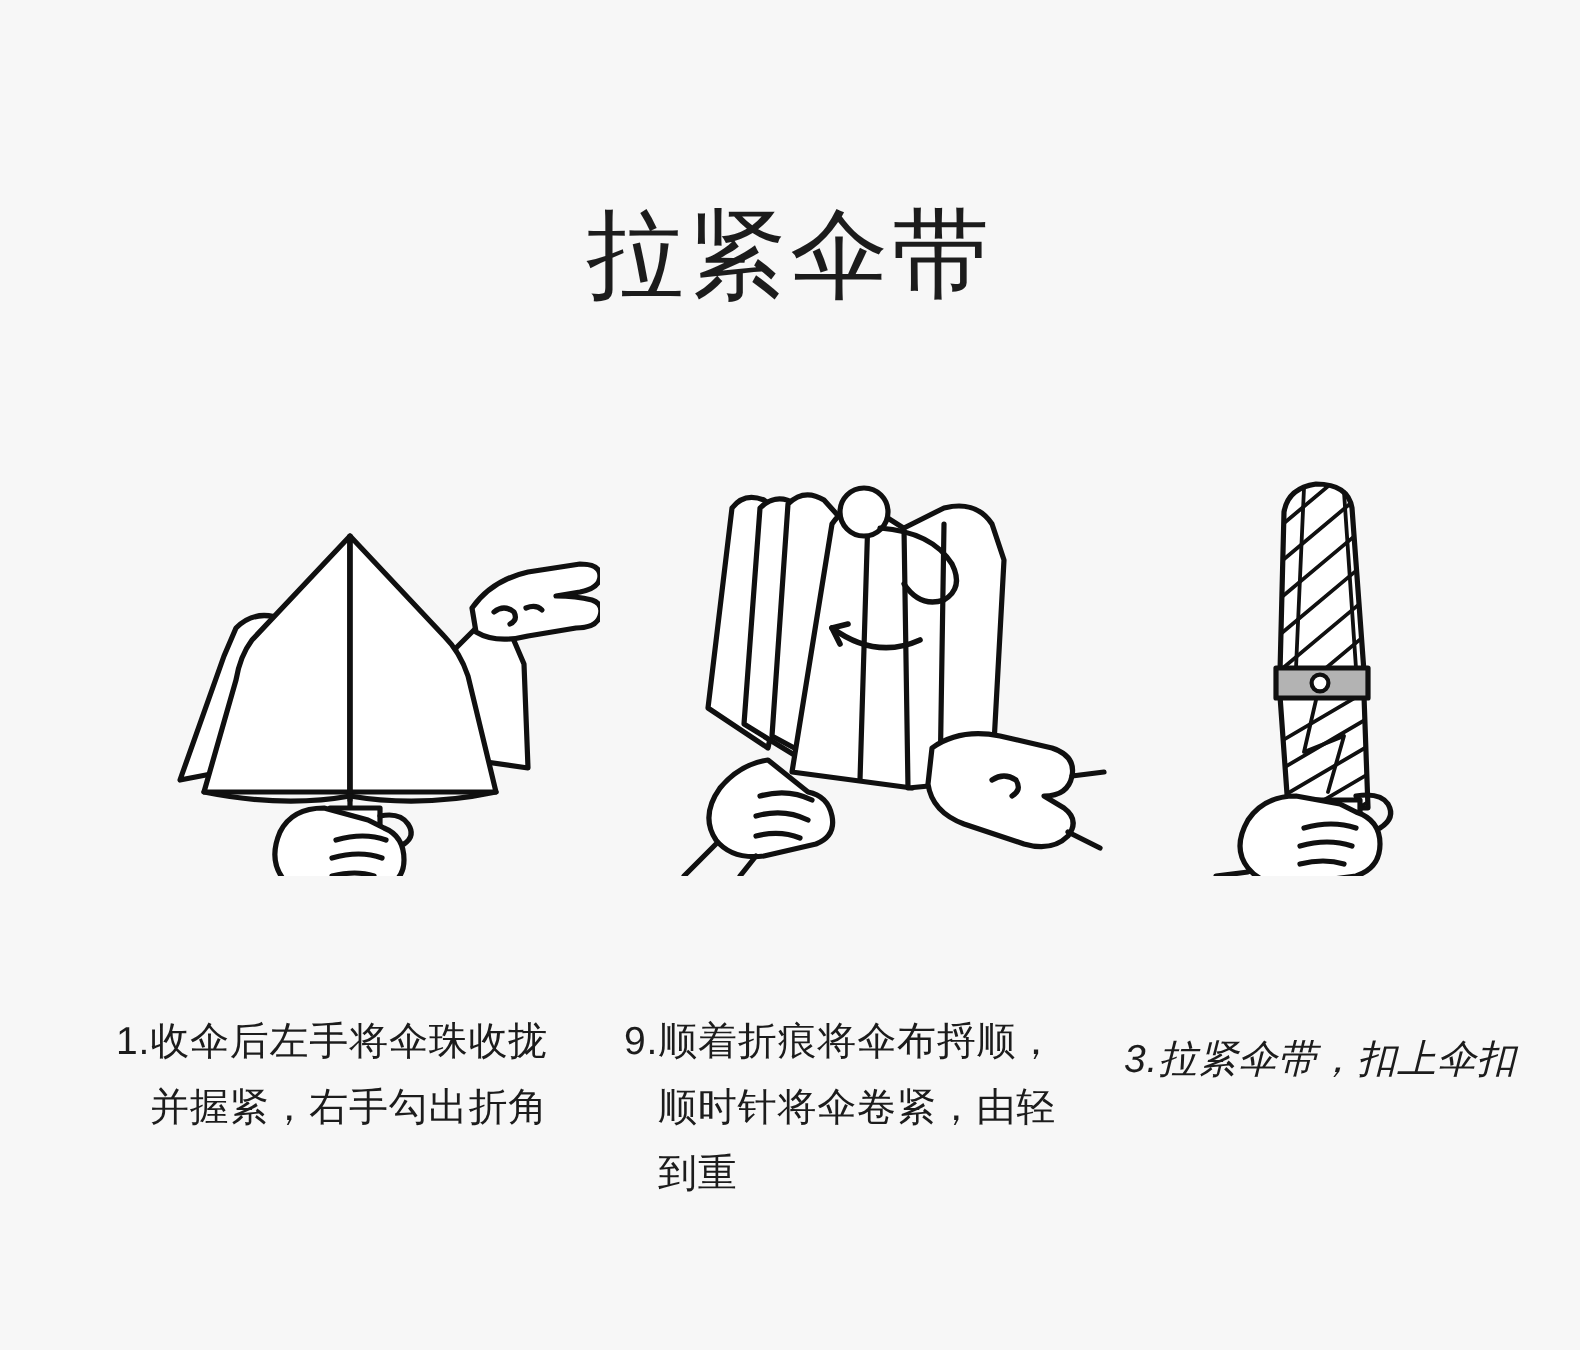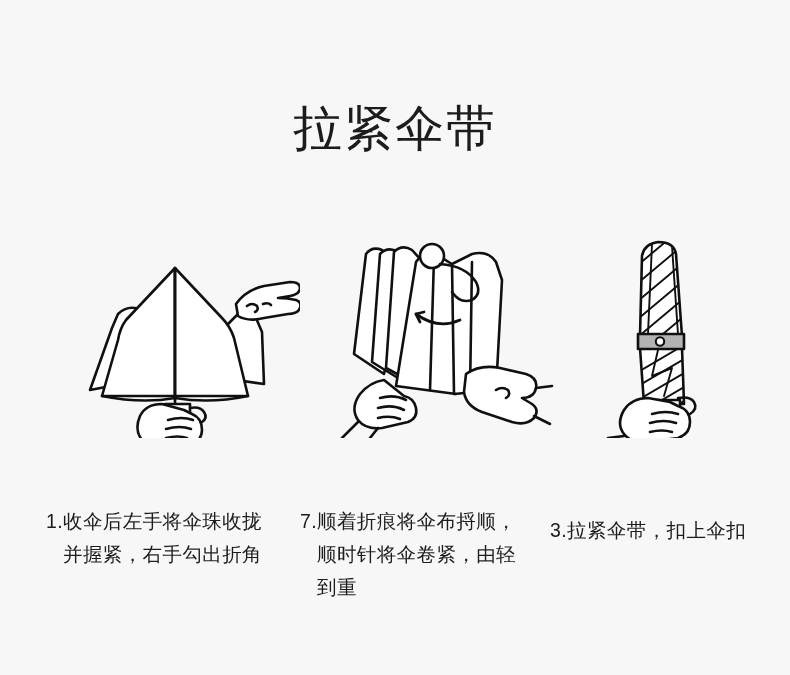--- a/index.html
+++ b/index.html
@@ -52,21 +52,21 @@
   }
   .figure svg { display: block; }
   .fig-1 { left: 50px;  width: 250px; }
   .fig-2 { left: 320px; width: 240px; }
   .fig-3 { left: 590px; width: 160px; }
 
   
   .captions {
     position: absolute;
     top: 472px;
-    left: 4px;
+    left: 16px;
     width: 721px;
     height: 130px;
   }
   .caption {
     position: absolute;
     top: 0;
     font-size: 19.5px;
     line-height: 33px;
     color: #1c1c1c;
     text-align: left;
@@ -74,21 +74,21 @@
     text-indent: 0;
     letter-spacing: 0.4px;
   }
   .caption .body {
     display: block;
     padding-left: 17px;
     text-indent: -17px;
   }
   .cap-1 { left: 42px;  width: 228px; }
   .cap-2 { left: 296px; width: 222px; }
-  .cap-3 { left: 546px; width: 215px; top: 9px; }
+  .cap-3 { left: 546px; width: 215px; top: 9px; font-style: italic; }
 </style>
 </head>
 <body>
 
 <div class="page">
 
   <div class="title">拉紧伞带</div>
 
   <div class="steps">
 
@@ -233,20 +233,20 @@
       </svg>
     </div>
 
   </div>
 
   <div class="captions">
     <div class="caption cap-1">
       <span class="body">1.收伞后左手将伞珠收拢并握紧，右手勾出折角</span>
     </div>
     <div class="caption cap-2">
-      <span class="body">7.顺着折痕将伞布捋顺，顺时针将伞卷紧，由轻到重</span>
+      <span class="body">9.顺着折痕将伞布捋顺，顺时针将伞卷紧，由轻到重</span>
     </div>
     <div class="caption cap-3">
       <span class="body">3.拉紧伞带，扣上伞扣</span>
     </div>
   </div>
 
 </div>
 
 </body></html>

